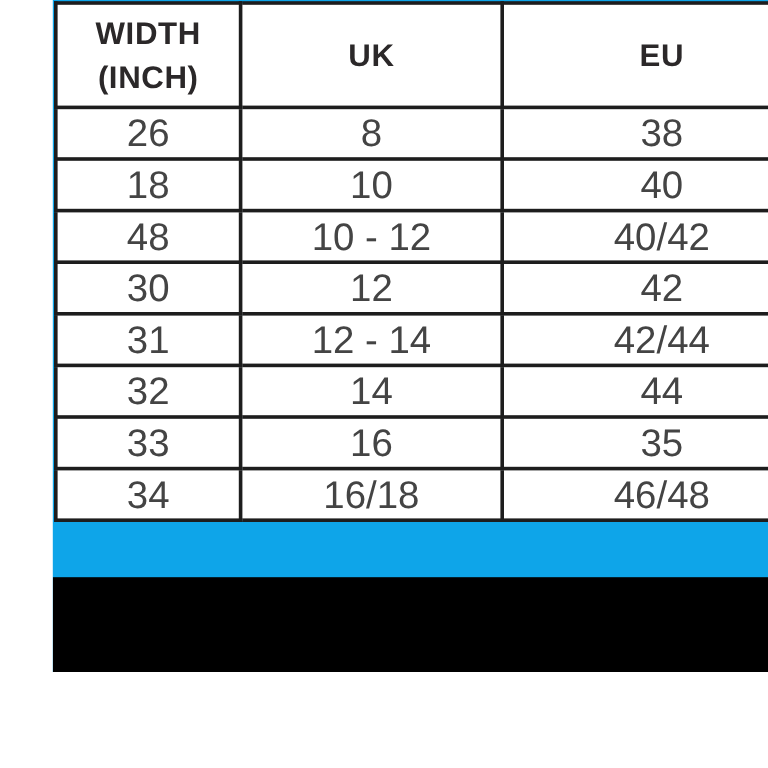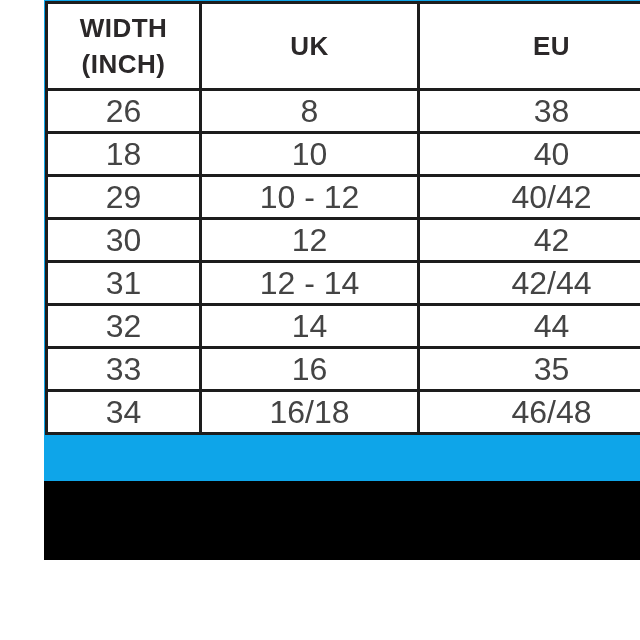--- a/index.html
+++ b/index.html
@@ -86,21 +86,21 @@
           <td>26</td>
           <td>8</td>
           <td>38</td>
         </tr>
         <tr>
           <td>18</td>
           <td>10</td>
           <td>40</td>
         </tr>
         <tr>
-          <td>29</td>
+          <td>48</td>
           <td>10 - 12</td>
           <td>40/42</td>
         </tr>
         <tr>
           <td>30</td>
           <td>12</td>
           <td>42</td>
         </tr>
         <tr>
           <td>31</td>

